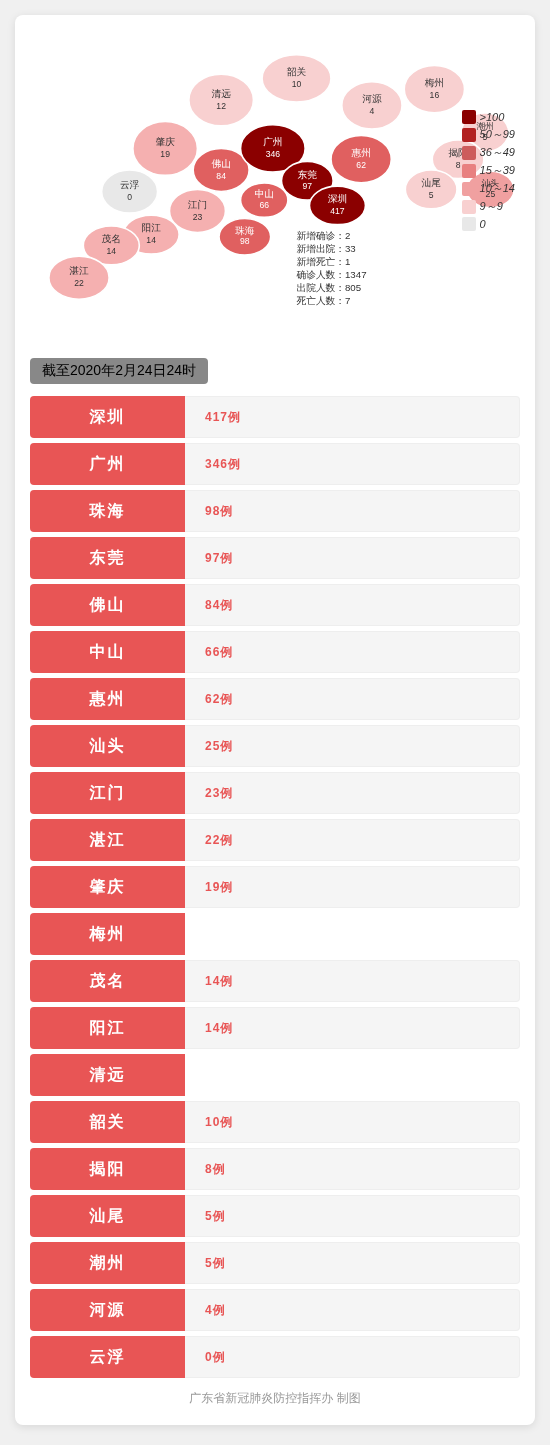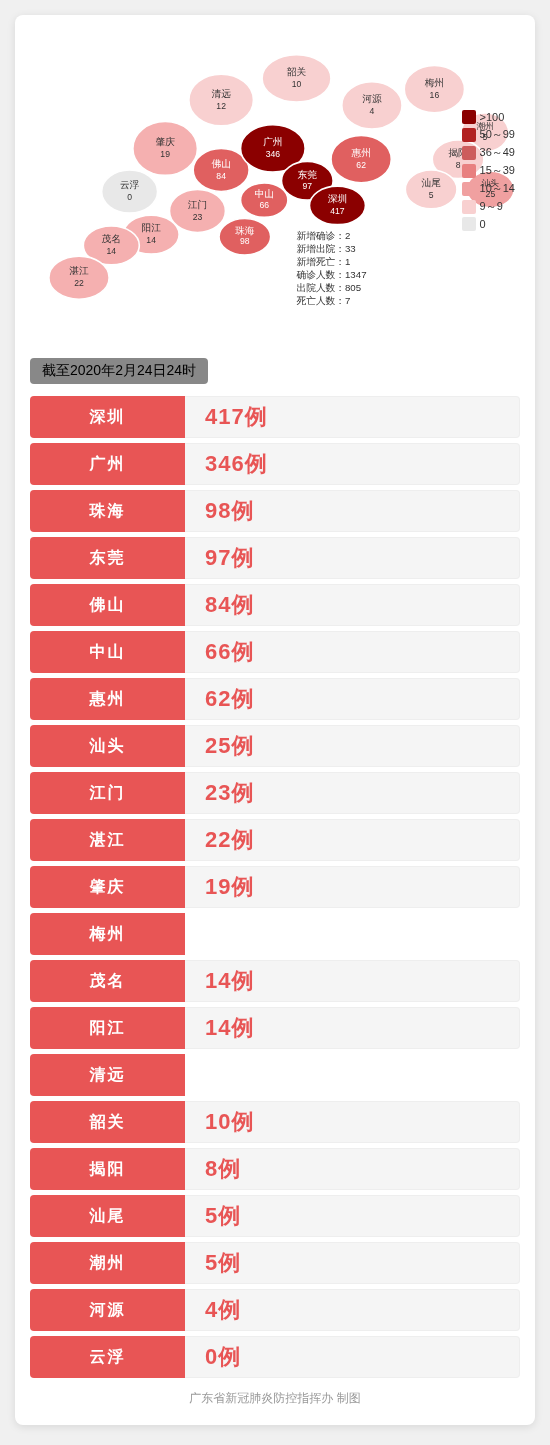--- a/index.html
+++ b/index.html
@@ -40,20 +40,21 @@
       height: 280px;
       position: relative;
     }
     .legend-box {
       position: absolute;
       right: 5px;
       top: 80px;
       display: flex;
       flex-direction: column;
       gap: 3px;
+      font-style: italic;
     }
     .legend-item {
       display: flex;
       align-items: center;
       gap: 4px;
       font-size: 11px;
       color: #333;
     }
     .legend-color {
       width: 14px;
@@ -89,21 +90,21 @@
       height: 42px;
       display: flex;
       align-items: center;
       justify-content: center;
       border-radius: 4px 0 0 4px;
       letter-spacing: 2px;
     }
     .city-count-box {
       background: #f5f5f5;
       color: #e85555;
-      font-size: 22px;
+      font-size: 12px;
       font-weight: bold;
       flex: 1;
       height: 42px;
       display: flex;
       align-items: center;
       padding-left: 20px;
       border-radius: 0 4px 4px 0;
       border: 1px solid #eee;
       border-left: none;
       letter-spacing: 1px;

